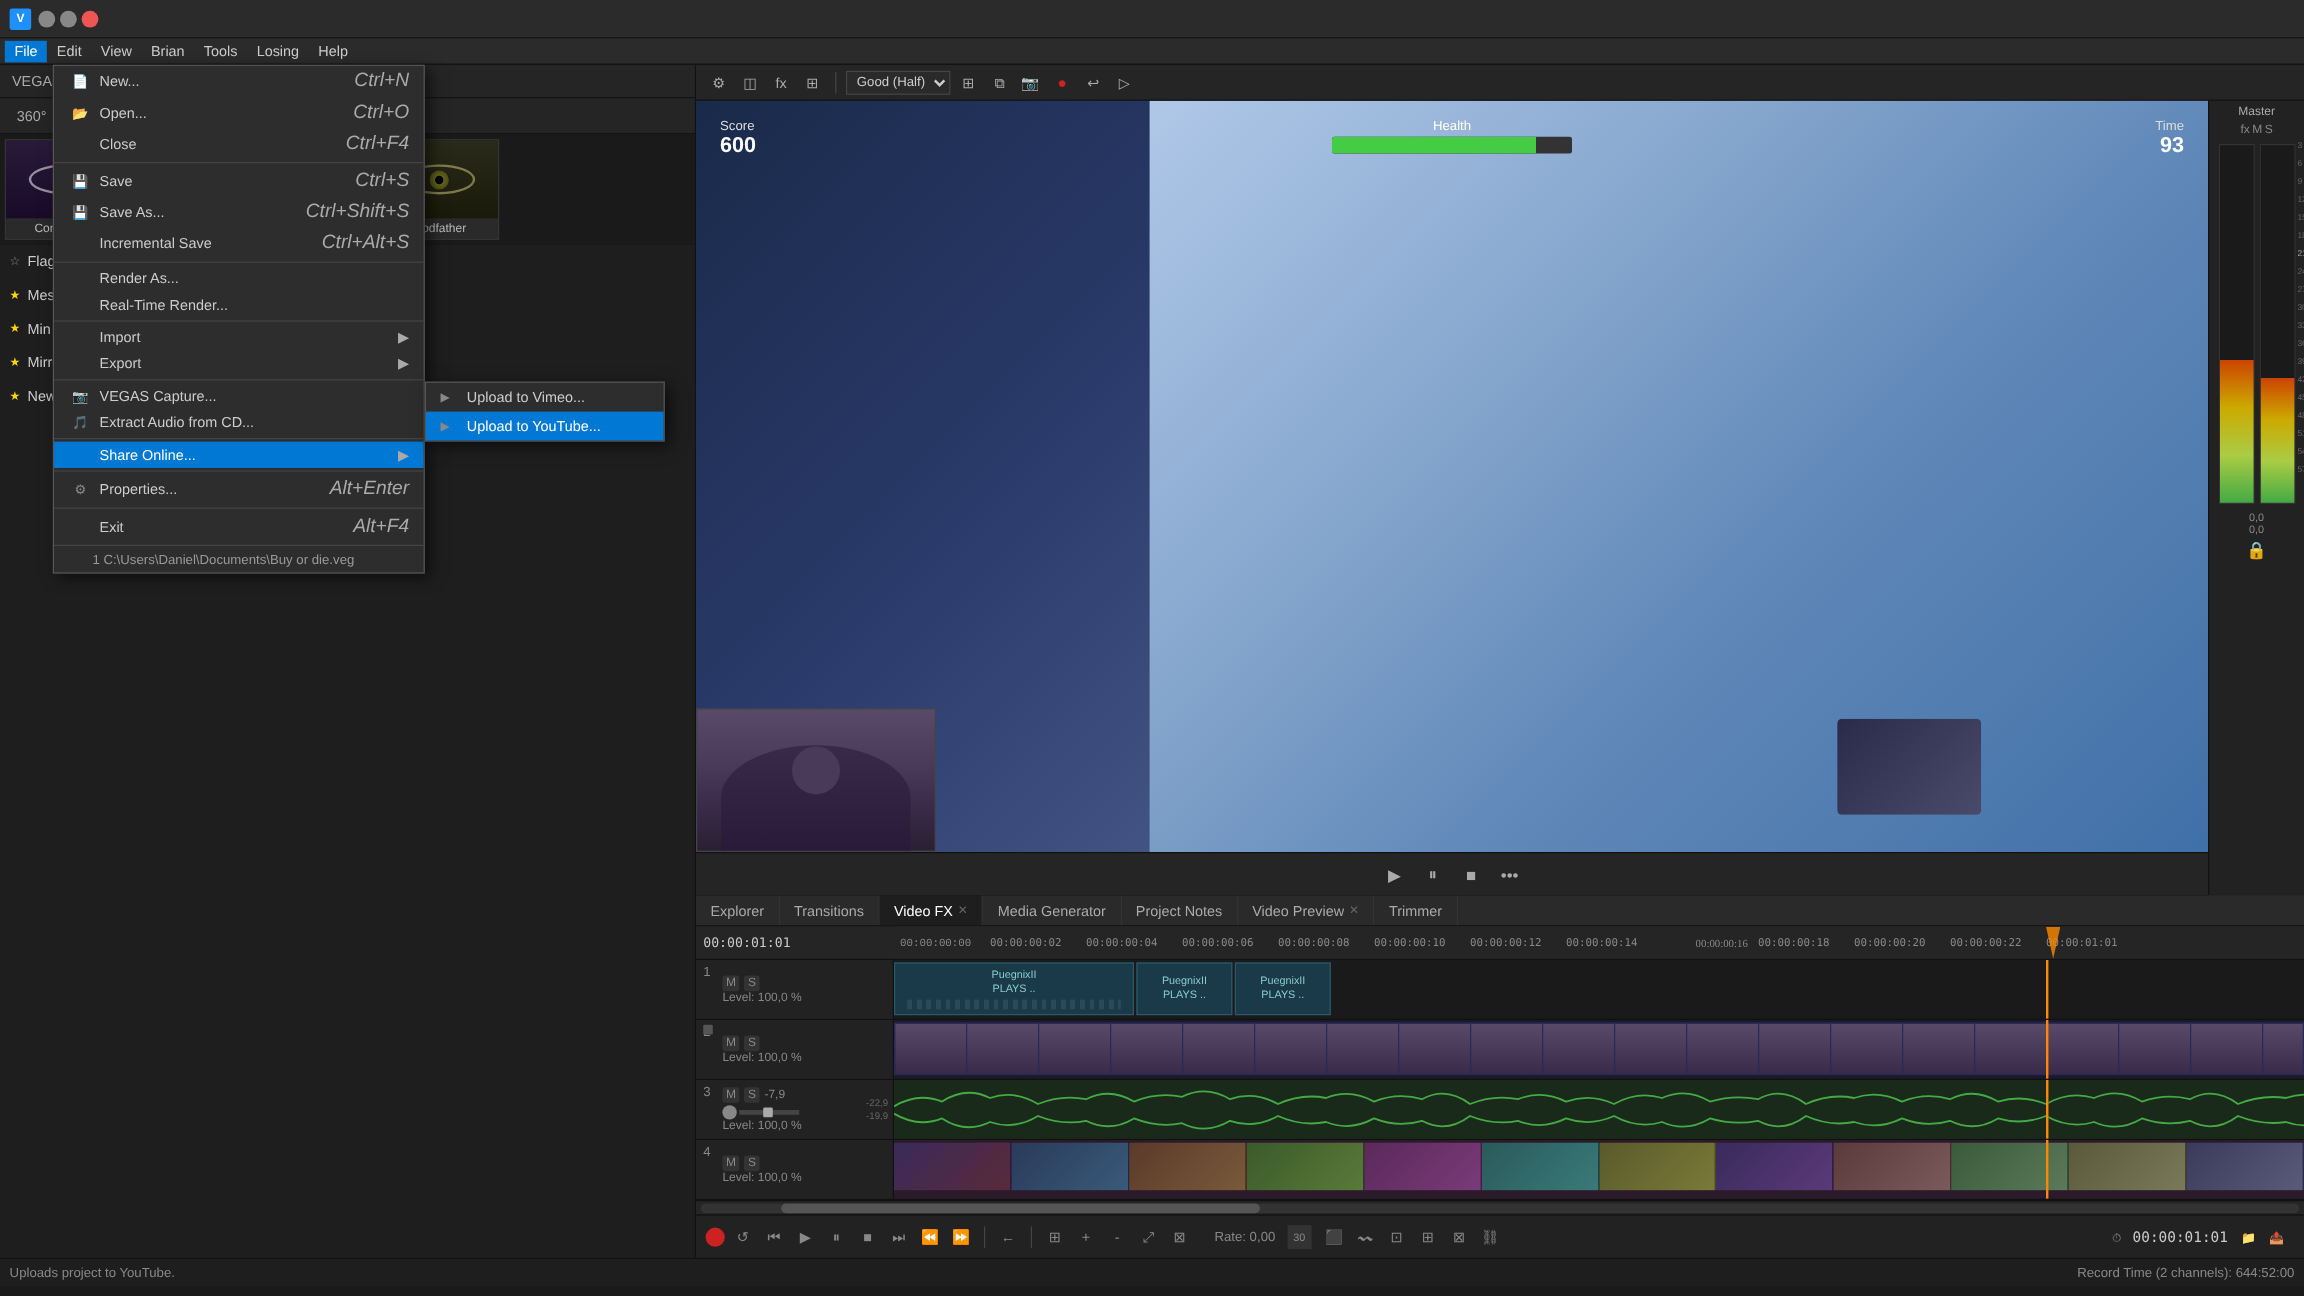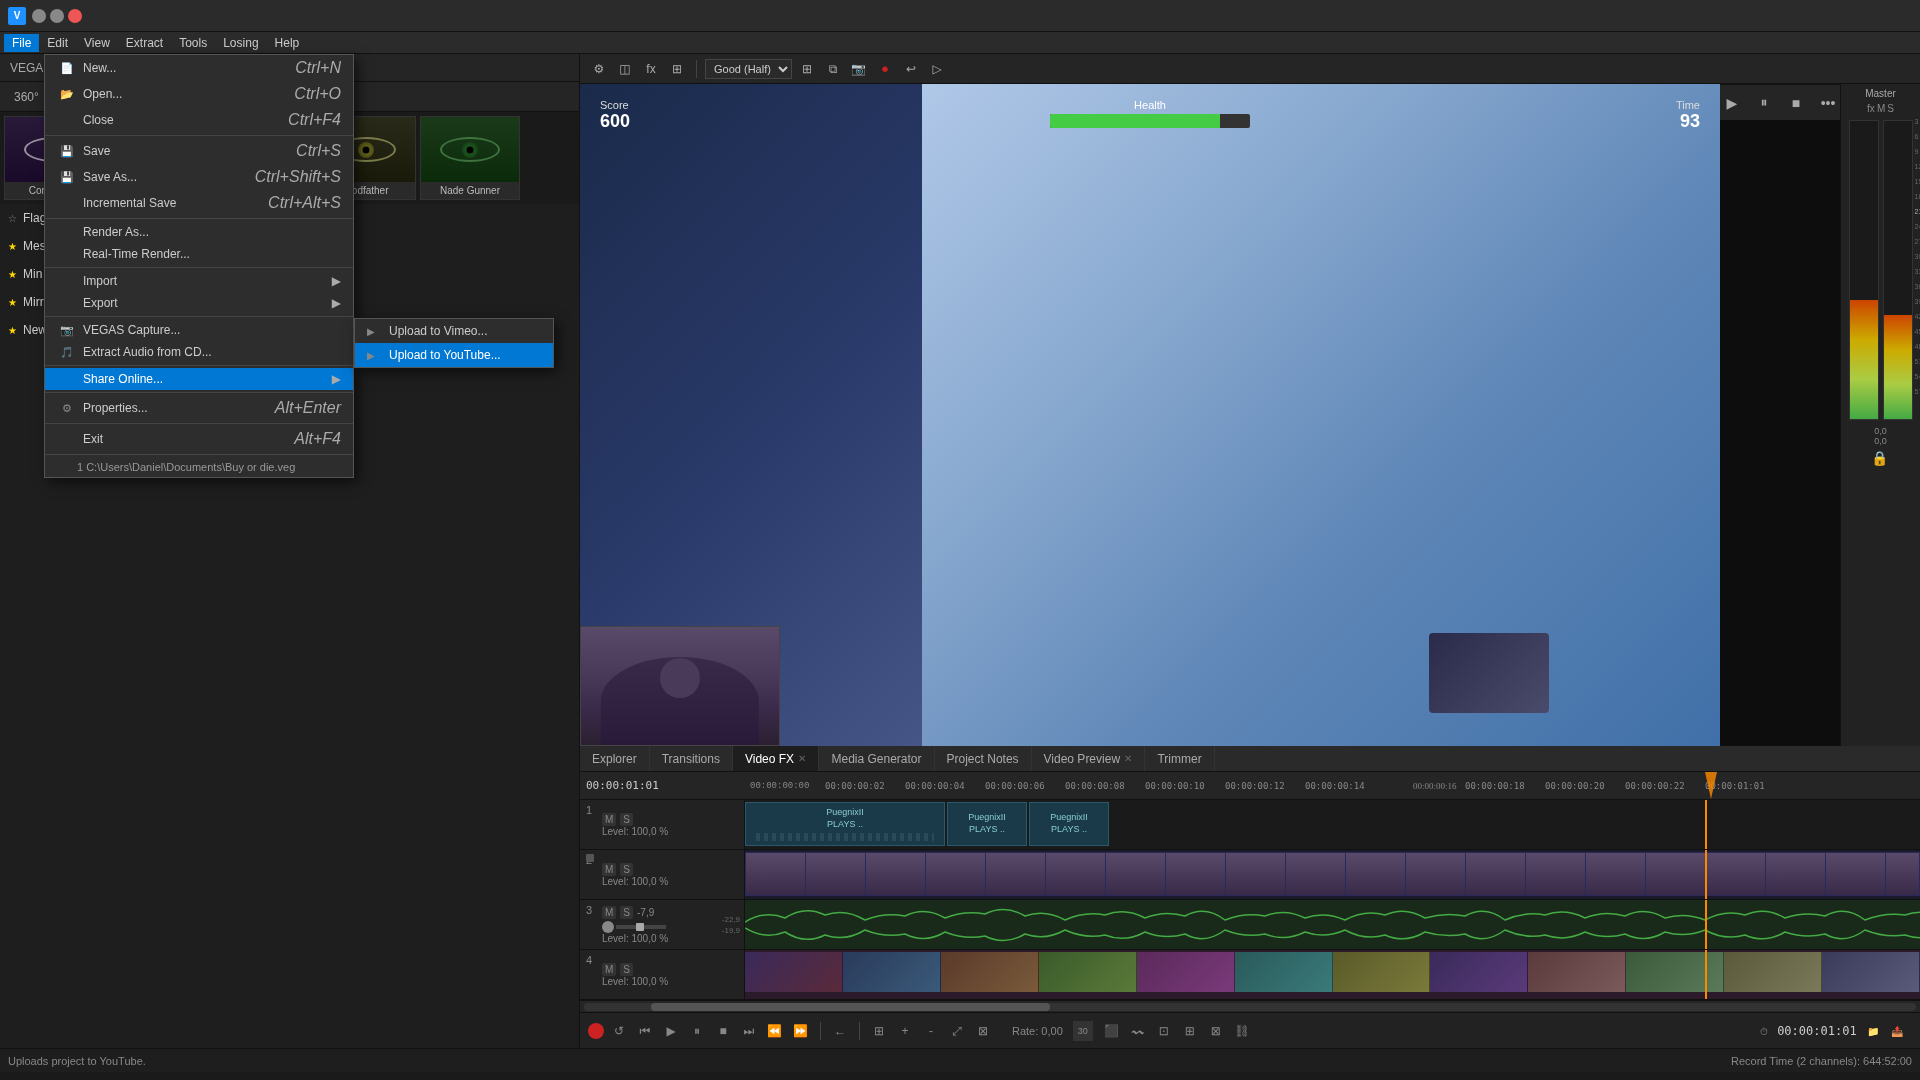--- a/index.html
+++ b/index.html
@@ -184,21 +184,21 @@
       display: flex;
       background: #1a1a1a;
     }
 
     
     #video-preview-area {
       flex: 1;
       background: #0d0d0d;
       position: relative;
       display: flex;
-      flex-direction: row;
+      flex-direction: column;
     }
 
     #video-main {
       flex: 1;
       position: relative;
       background: #111;
     }
 
     .video-screen {
       width: 100%;
@@ -678,21 +678,21 @@
     <div class="win-btn minimize"></div>
     <div class="win-btn maximize"></div>
     <div class="win-btn close"></div>
   </div>
 </div>
 
 <div id="menu-bar">
   <div class="menu-item active">File</div>
   <div class="menu-item">Edit</div>
   <div class="menu-item">View</div>
-  <div class="menu-item">Extract</div>
+  <div class="menu-item">Brian</div>
   <div class="menu-item">Tools</div>
   <div class="menu-item">Losing</div>
   <div class="menu-item">Help</div>
 </div>
 
 <div style="display:flex; height:994px; position:relative;">
 
   <div id="file-menu">
     <div class="menu-entry">
       <span class="icon-area">📄</span>
@@ -844,31 +844,20 @@
             <div class="eye-preview" style="background:linear-gradient(180deg,#2a2a1a,#1a1a0a);">
               <div class="eye-shape" style="border-color:#aaaa66aa;">
                 <div class="eye-iris" style="background:radial-gradient(circle,#7a7a22,#3a3a11);"></div>
                 <div class="eye-pupil"></div>
               </div>
             </div>
           </div>
           <div class="eff-thumb-name">Modfather</div>
         </div>
 
-        <div class="eff-thumb-item">
-          <div class="eff-thumb-preview">
-            <div class="eye-preview" style="background:linear-gradient(180deg,#1a3a1a,#0a2a0a);">
-              <div class="eye-shape" style="border-color:#66aa6688;">
-                <div class="eye-iris" style="background:radial-gradient(circle,#226622,#113311);"></div>
-                <div class="eye-pupil"></div>
-              </div>
-            </div>
-          </div>
-          <div class="eff-thumb-name">Nade Gunner</div>
-        </div>
       </div>
 
       <div class="effect-item">
         <span class="star">☆</span>
         <span>Flag Club</span>
       </div>
       <div class="effect-item">
         <span class="star fav">★</span>
         <span>Mesh Warp</span>
       </div>

